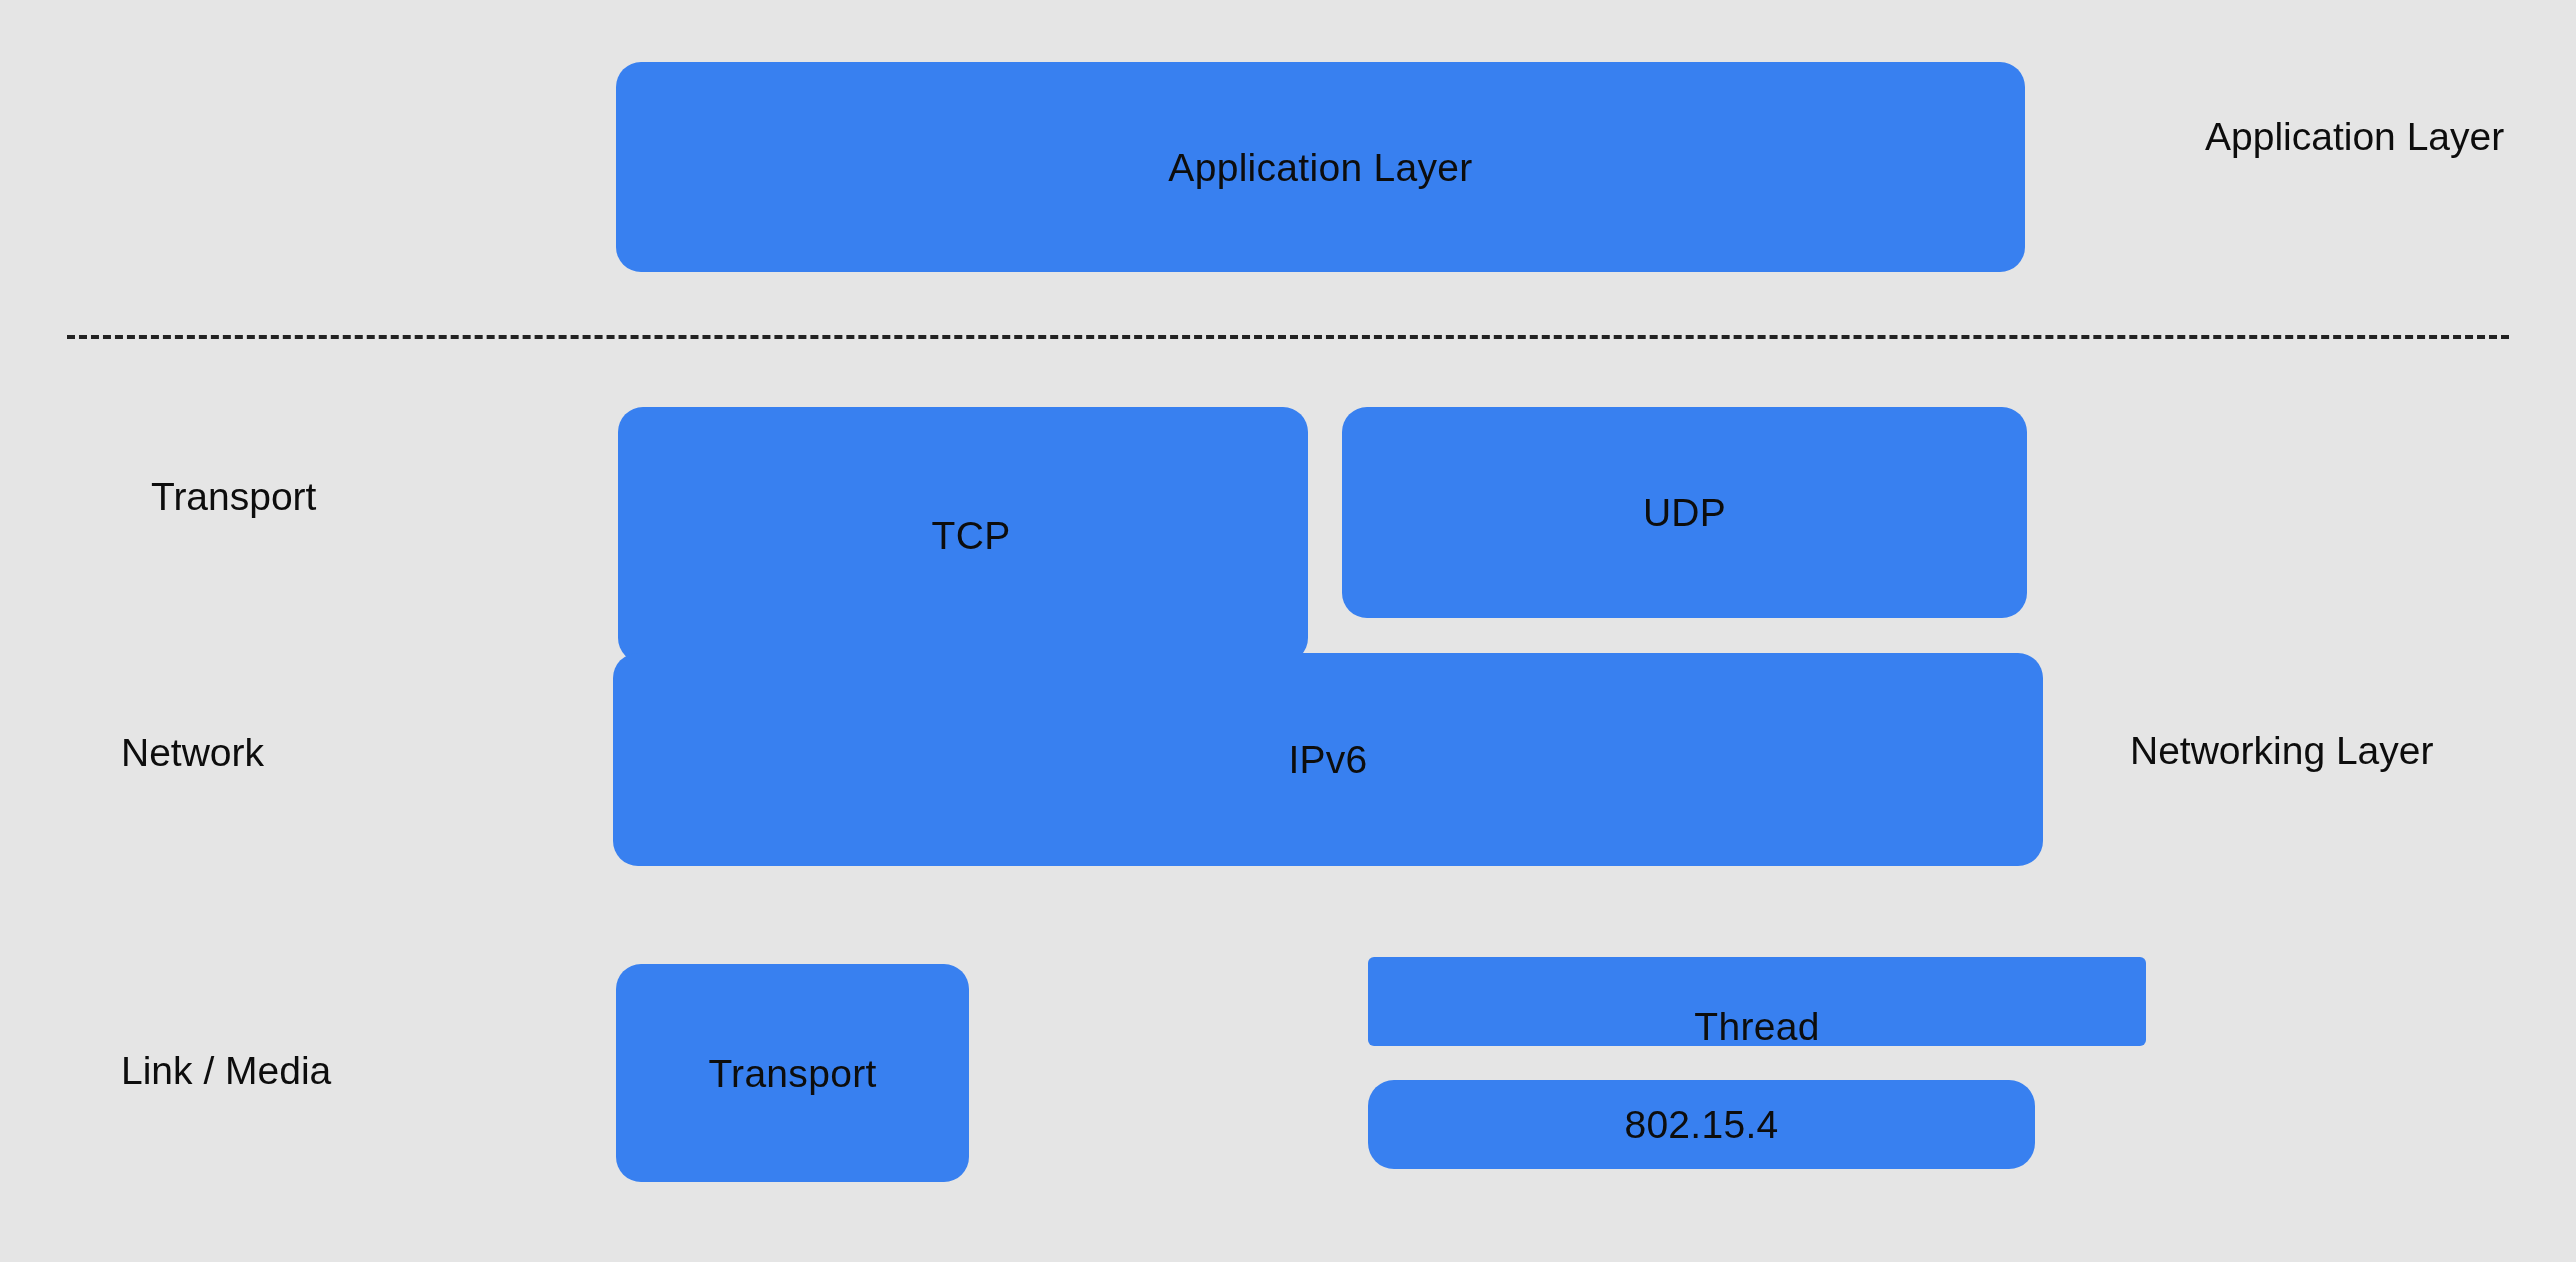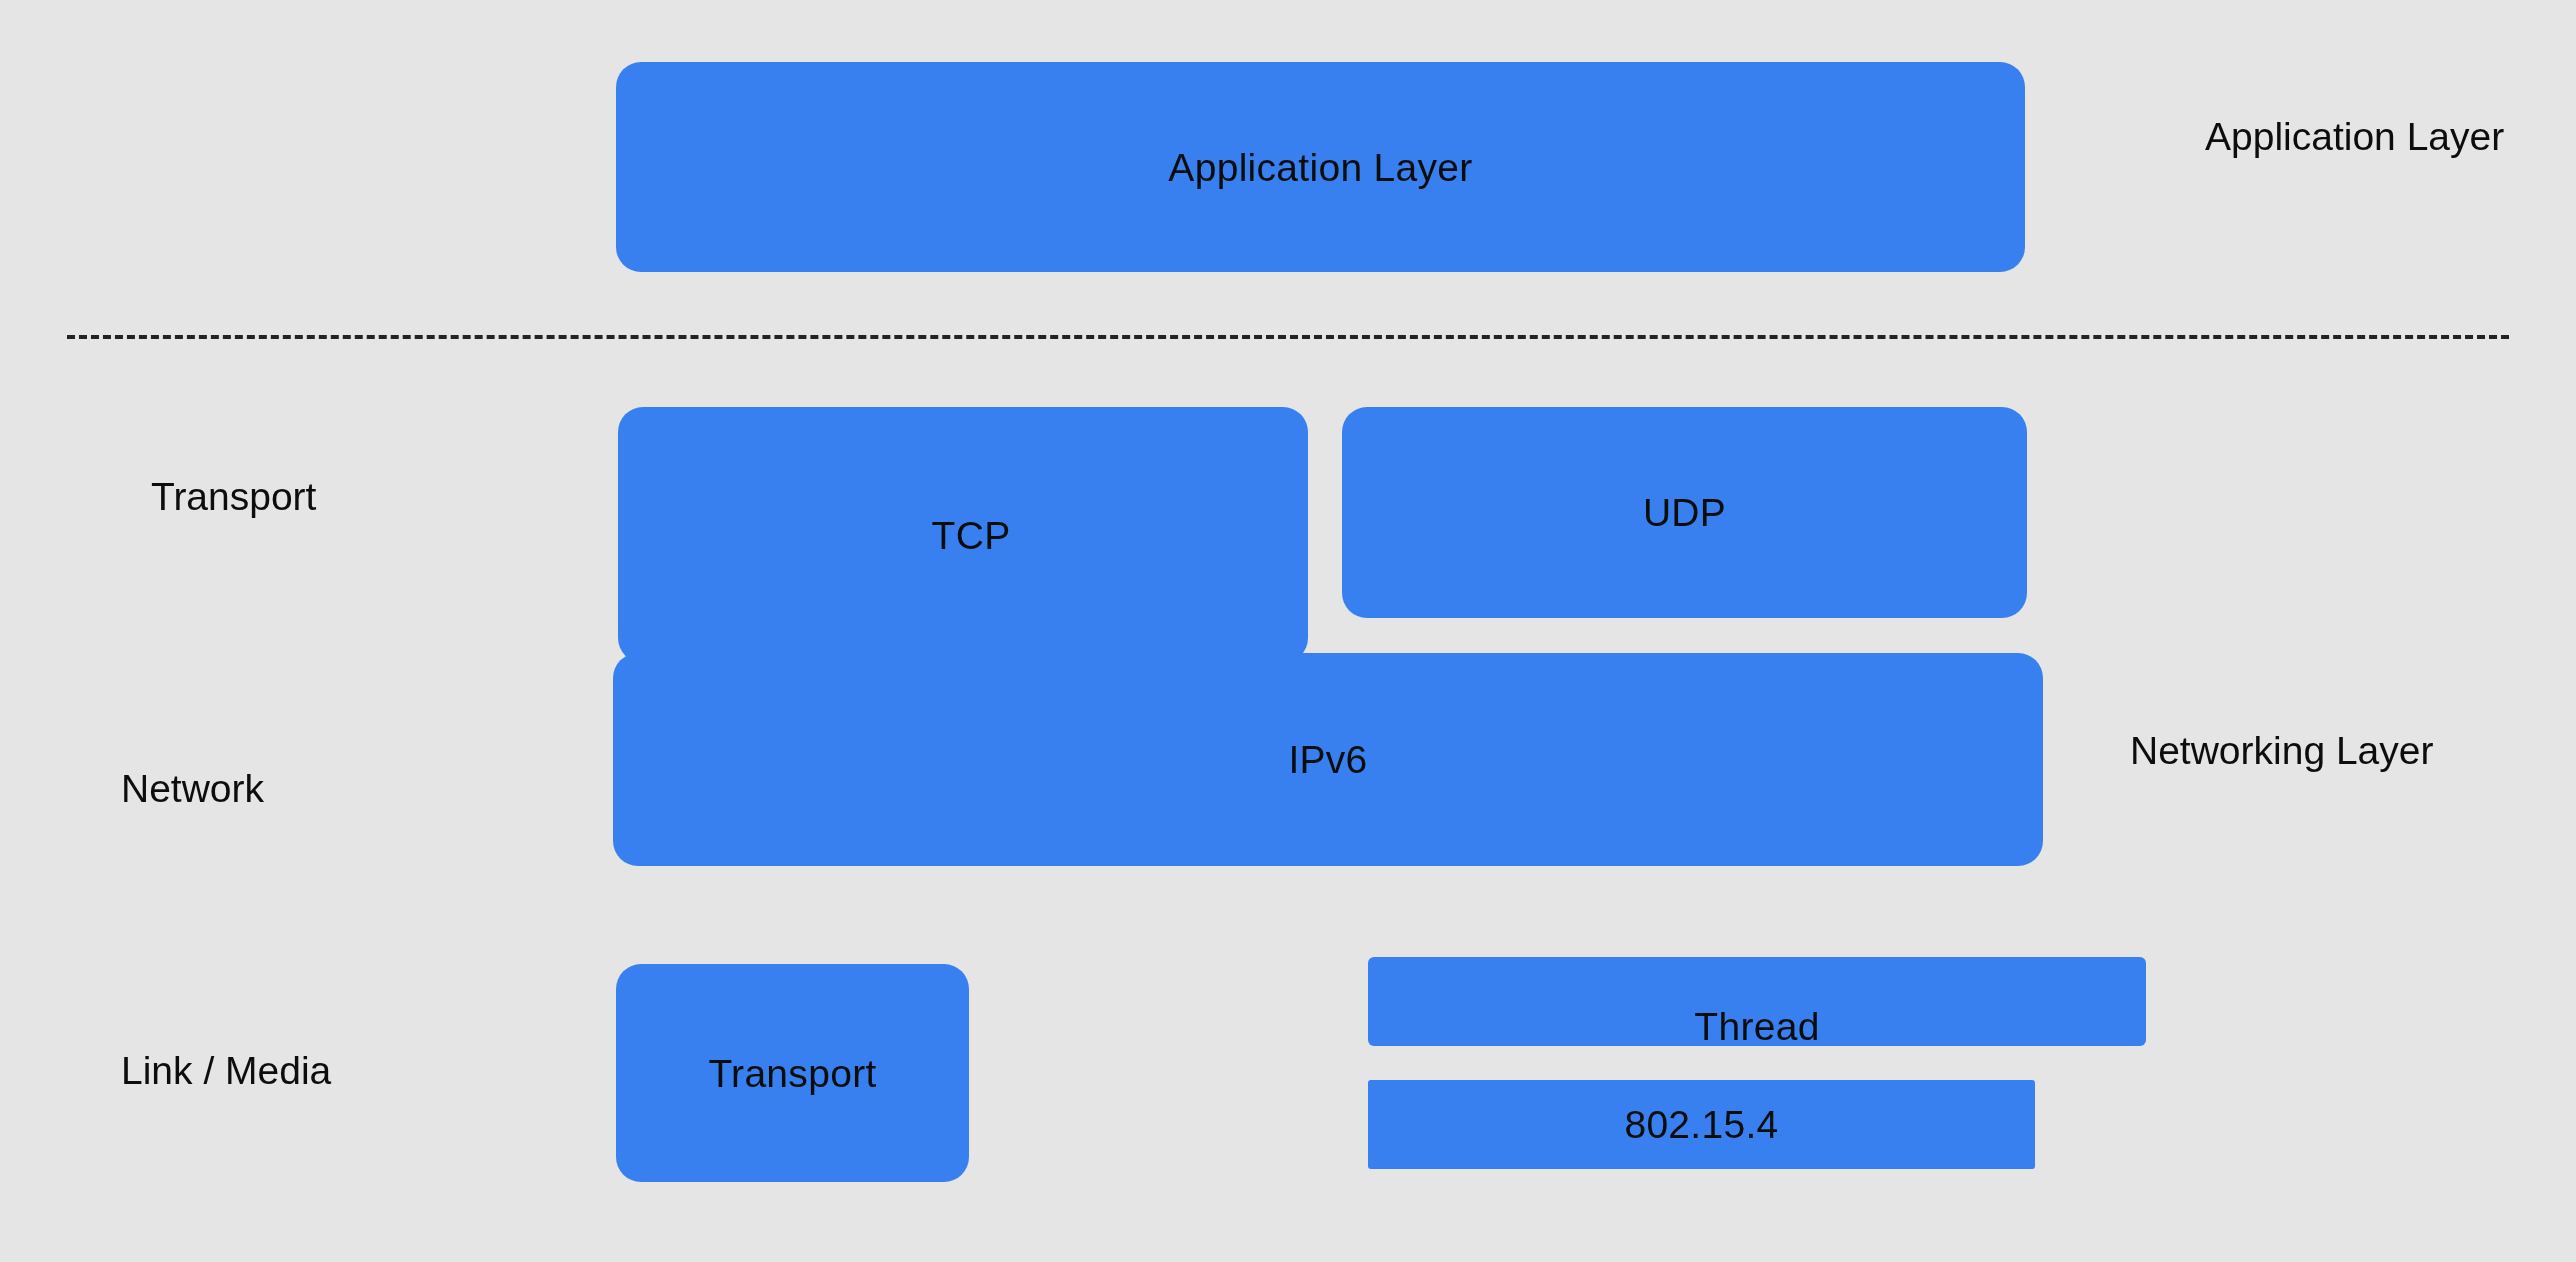--- a/index.html
+++ b/index.html
@@ -67,24 +67,24 @@
   }
 
   
   #box-application   { left: 616px; top: 62px;  width: 1409px; height: 210px; }
   #box-tcp           { left: 618px; top: 407px;  width: 690px; height: 256px; padding-left: 16px; }
   #box-udp           { left: 1342px; top: 407px;  width: 685px; height: 211px; }
   #box-ipv6          { left: 613px; top: 653px; width: 1430px; height: 213px; }
   #box-ethernet      { left: 616px; top: 964px; width:  353px; height: 218px; }
   #box-wifi          { left: 1007px; top: 964px; width:  291px; height: 218px; }
   #box-thread        { left: 1368px; top: 957px; width: 778px; height: 89px; border-radius: 6px; align-items: flex-end; }
-  #box-802154        { left: 1368px; top: 1080px; width: 667px; height: 89px; border-radius: 3px; }
+  #box-802154        { left: 1368px; top: 1080px; width: 667px; height: 89px; border-radius: 26px; }
 
   #label-transport   { left: 121px;  top: 477px; margin-left: 30px;  }
-  #label-network     { left: 121px;  top: 733px; margin-top: 36px; }
+  #label-network     { left: 121px;  top: 733px; }
   #label-linkmedia   { left: 121px;  top: 1051px; }
 
   #side-application  { left: 2205px; top: 112px;  }
   #side-networking   { left: 2130px; top: 726px; }
 
   #main-divider      { left: 67px;  top: 335px;  width: 2442px; }
 </style>
 </head>
 <body>
 

